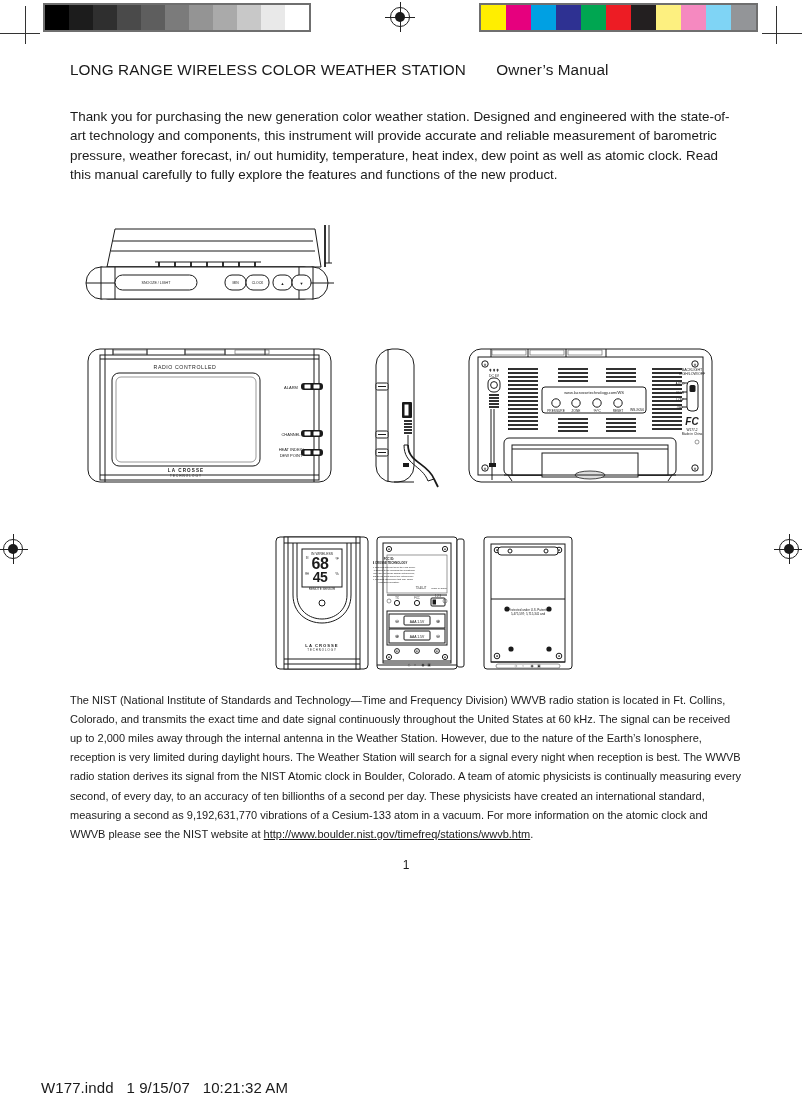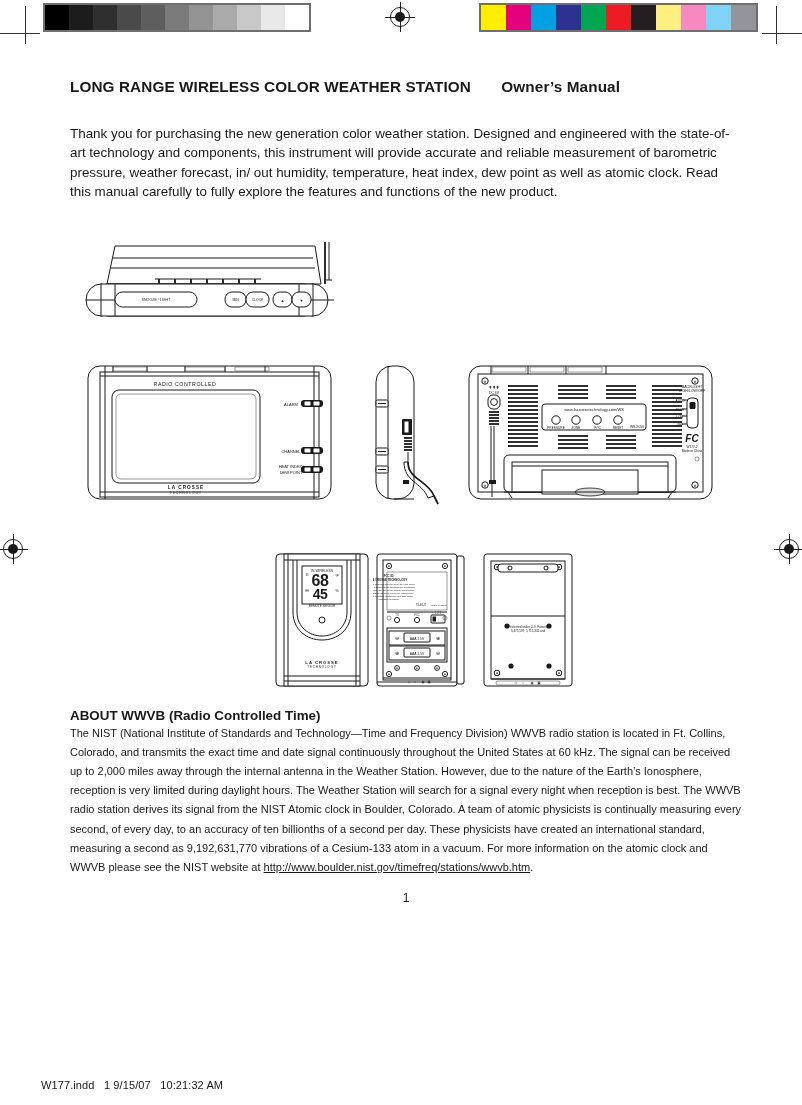--- a/index.html
+++ b/index.html
@@ -59,22 +59,22 @@
   .trim-v-left   { left: 25px;  top: 6px;   width: 1px; height: 38px; }
   .trim-v-right  { left: 776px; top: 6px;   width: 1px; height: 38px; }
   .trim-h-left   { left: 0px;   top: 33px;  width: 40px; height: 1px; }
   .trim-h-right  { left: 762px; top: 33px;  width: 40px; height: 1px; }
 
   
   .page { position: absolute; left: 0; top: 44px; width: 802px; }
   .content { margin: 0 70px; width: 672px; }
 
   .doc-title {
-    font-size: 15.3px; font-weight: bold; letter-spacing: 0.1px;
-    margin: 34px 0 0 0; white-space: nowrap;
+    font-size: 15.3px; font-weight: normal; letter-spacing: 0.1px;
+    margin: 17px 0 0 0; white-space: nowrap;
   }
   .doc-title .sub { margin-left: 26px; }
 
   .intro {
     margin-top: 28px;
     font-size: 13.4px; line-height: 19.4px;
     text-align: left;
   }
 
   
@@ -113,21 +113,21 @@
   .page-num {
     text-align: center; font-size: 12px; margin-top: 14px;
   }
 
   
   .footer-strip {
     position: absolute; left: 0; top: 1069px; width: 802px; height: 36px;
   }
   .footer-text {
     position: absolute; left: 41px; top: 10px;
-    font-size: 11px; letter-spacing: 0.1px; white-space: nowrap;
+    font-size: 15px; letter-spacing: 0.1px; white-space: nowrap;
   }
 </style>
 </head>
 <body>
 
 <div class="calib-strip">
   <div class="gray-bar">
       <div class="sw" style="background: rgb(0, 0, 0);"></div>
       <div class="sw" style="background: rgb(28, 28, 28);"></div>
       <div class="sw" style="background: rgb(47, 47, 47);"></div>
@@ -604,21 +604,20 @@
             <text x="52" y="134">◉</text>
               <text x="59" y="134">▣</text>
           </g>
           <rect class="lnt" x="16" y="131" width="64" height="4" rx="2"></rect>
         </svg>
       </div>
 
     </div>
 
     <div class="wwvb">
-      <h2>ABOUT WWVB (Radio Controlled Time)</h2>
       <p><span>The NIST (National Institute of Standards and Technology—Time and Frequency Division) WWVB radio station is located in Ft. Collins, Colorado, and transmits the exact time and date signal continuously throughout the United States at 60 kHz.  The signal can be received up to 2,000 miles away through the internal antenna in the Weather Station.  However, due to the nature of the Earth’s Ionosphere, reception is very limited during daylight hours.  The Weather Station will search for a signal every night when reception is best.  The WWVB radio station derives its signal from the NIST Atomic clock in Boulder, Colorado.  A team of atomic physicists is continually measuring every second, of every day, to an accuracy of ten billionths of a second per day.  These physicists have created an international standard, measuring a second as 9,192,631,770 vibrations of a Cesium-133 atom in a vacuum.  For more information on the atomic clock and WWVB please see the NIST website at </span><span class="url">http://www.boulder.nist.gov/timefreq/stations/wwvb.htm</span><span>.</span></p>
     </div>
 
     <div class="page-num">1</div>
 
   </div>
 </div>
 
 <div class="footer-strip">
 

